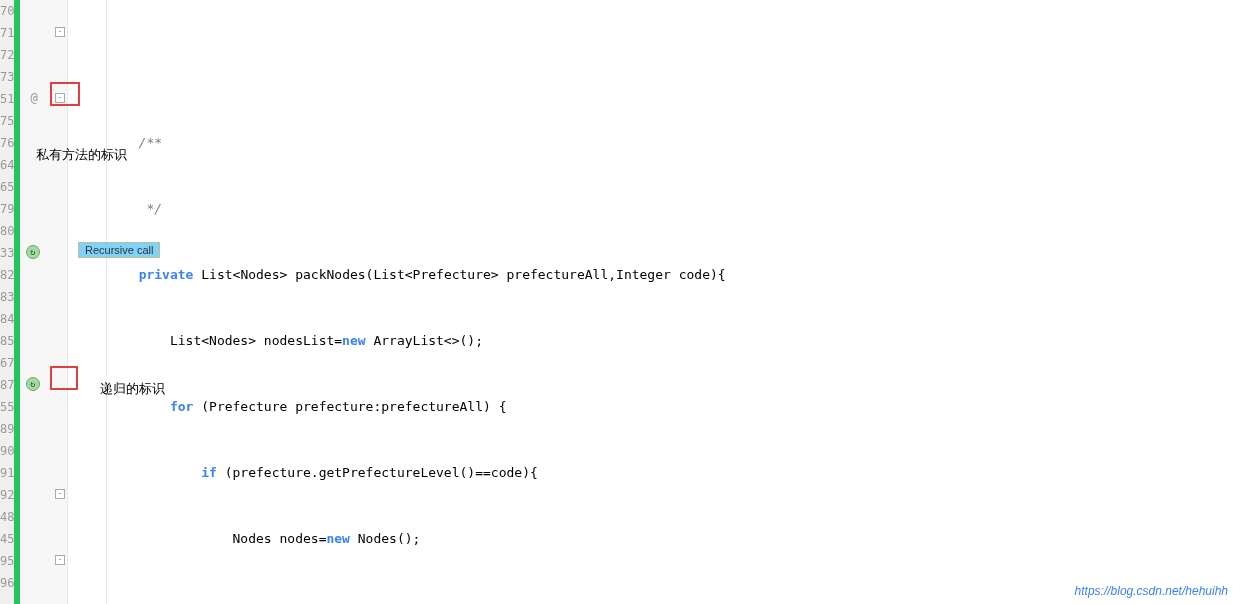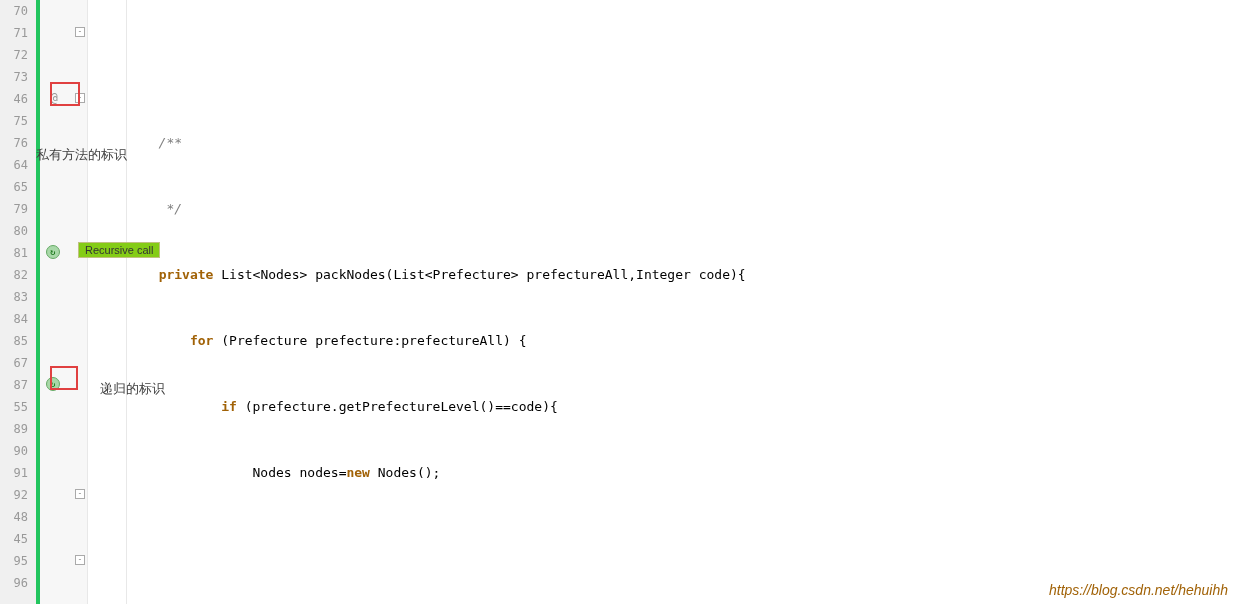--- a/index.html
+++ b/index.html
@@ -11,22 +11,22 @@
   height: 604px;
   overflow: hidden;
   position: relative;
 }
 .editor {
   display: flex;
   height: 100%;
 }
 .gutter {
   background: #f0f0f0;
-  border-right: 4px solid #22c55e;
-  width: 40px;
+  border-right: 6px solid #22c55e;
+  width: 20px;
   text-align: right;
   padding-right: 8px;
   color: #999;
   font-size: 12px;
   line-height: 22px;
   user-select: none;
 }
 .gutter-icons {
   background: #f7f7f7;
   width: 48px;
@@ -34,21 +34,21 @@
   border-right: 1px solid #e8e8e8;
 }
 .code {
   flex: 1;
   line-height: 22px;
   padding-left: 8px;
   white-space: pre;
   overflow: hidden;
 }
 .line { height: 22px; }
-.kw { color: #a16207; font-weight: bold; }
+.kw { color: #3b82f6; font-weight: bold; }
 .comment { color: #808080; font-style: italic; }
 .fold-marker {
   position: absolute;
   right: 2px;
   width: 10px;
   height: 10px;
   border: 1px solid #aaa;
   background: #fff;
   font-size: 8px;
   line-height: 8px;
@@ -77,68 +77,68 @@
   text-align: center;
   color: #060;
 }
 .red-box {
   position: absolute;
   border: 2px solid #e04040;
   pointer-events: none;
 }
 .red-label {
   position: absolute;
-  color: #404040;
+  color: #000000;
   font-size: 13px;
   font-family: sans-serif;
   pointer-events: none;
 }
 .tooltip {
   position: absolute;
-  background: #84cc16;
+  background: #7dd3fc;
   border: 1px solid #c0c080;
   padding: 1px 6px;
   font-size: 11px;
   font-family: sans-serif;
   color: #333;
 }
 .vline {
   position: absolute;
   width: 1px;
   background: #e8e8e8;
   top: 0;
   bottom: 0;
 }
 .watermark {
   position: absolute;
   right: 12px;
   bottom: 6px;
-  color: #a16207;
-  font-size: 14px;
+  color: #3b82f6;
+  font-size: 12px;
   font-family: sans-serif;
   font-style: italic;
 }
 </style>
 </head>
 <body>
 
 <div class="editor">
   <div class="gutter">
     <div class="line">70</div>
     <div class="line">71</div>
     <div class="line">72</div>
     <div class="line">73</div>
-    <div class="line">46</div>
+    <div class="line">51</div>
     <div class="line">75</div>
     <div class="line">76</div>
     <div class="line">64</div>
     <div class="line">65</div>
     <div class="line">79</div>
     <div class="line">80</div>
-    <div class="line">81</div>
+    <div class="line">33</div>
     <div class="line">82</div>
     <div class="line">83</div>
     <div class="line">84</div>
     <div class="line">85</div>
     <div class="line">67</div>
     <div class="line">87</div>
     <div class="line">55</div>
     <div class="line">89</div>
     <div class="line">90</div>
     <div class="line">91</div>
@@ -158,20 +158,21 @@
     <div class="fold-marker" style="top:489px">-</div>
     <div class="fold-marker" style="top:555px">-</div>
   </div>
 
   <div class="code" style="position:relative;">
     <div class="vline" style="left:38px"></div>
     <div class="line"></div>
     <div class="line comment">        /**</div>
     <div class="line comment">         */</div>
     <div class="line">        <span class="kw">private</span><span> List&lt;Nodes&gt; packNodes(List&lt;Prefecture&gt; prefectureAll,Integer code){</span></div>
+    <div class="line"><span>            List&lt;Nodes&gt; nodesList=</span><span class="kw">new</span><span> ArrayList&lt;&gt;();</span></div>
     <div class="line"><span>            </span><span class="kw">for</span><span> (Prefecture prefecture:prefectureAll) {</span></div>
     <div class="line"><span>                </span><span class="kw">if</span><span> (prefecture.getPrefectureLevel()==code){</span></div>
     <div class="line"><span>                    Nodes nodes=</span><span class="kw">new</span><span> Nodes();</span></div>
     
     
     
     
     
     
     

